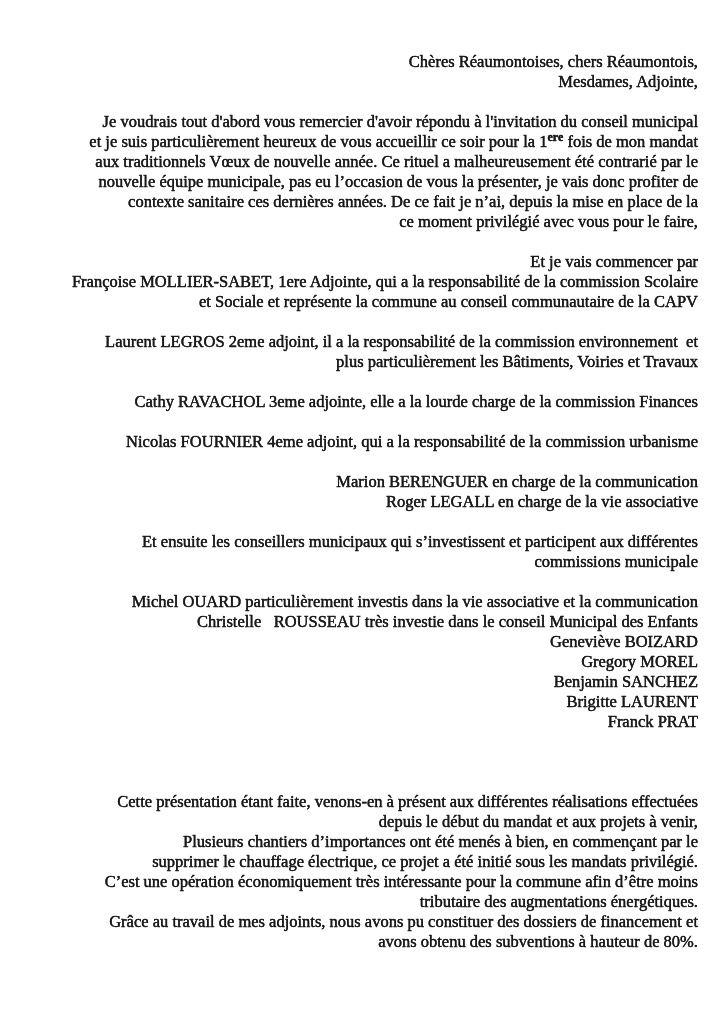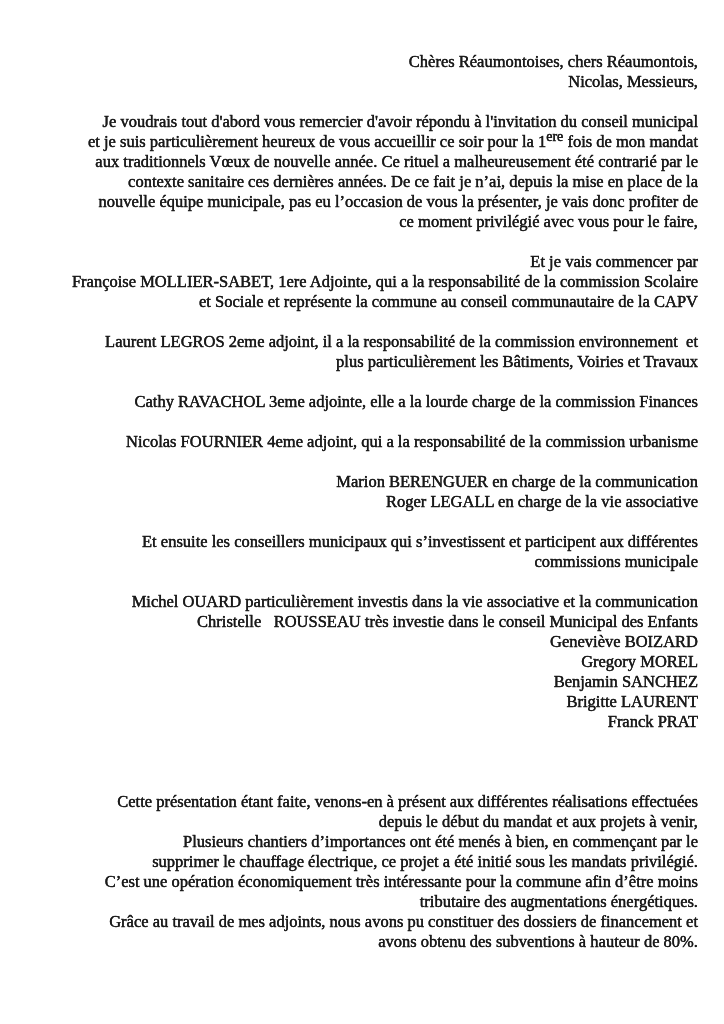--- a/index.html
+++ b/index.html
@@ -30,42 +30,42 @@
     text-align: right;
   }
   .line {
     min-height: 20px;
     white-space: pre-wrap;
   }
   .line.blank {
     
   }
   sup {
-    font-size: 14px;
+    font-size: 12px;
     line-height: 0;
     vertical-align: super;
-    font-weight: 400;
+    font-weight: 700;
   }
 </style>
 </head>
 <body>
 
 <div class="page">
   <div>
       <div class="block">
         <div class="line">Chères Réaumontoises, chers Réaumontois,</div>
-        <div class="line">Nicolas, Messieurs,</div>
+        <div class="line">Mesdames, Adjointe,</div>
       </div>
       <div class="line blank">&nbsp;</div>
       <div class="block">
         <div class="line">Je voudrais tout d'abord vous remercier d'avoir répondu à l'invitation du conseil municipal</div>
         <div class="line">et je suis particulièrement heureux de vous accueillir ce soir pour la 1<sup>ere</sup> fois de mon mandat</div>
         <div class="line">aux traditionnels Vœux de nouvelle année. Ce rituel a malheureusement été contrarié par le</div>
+        <div class="line">nouvelle équipe municipale, pas eu l’occasion de vous la présenter, je vais donc profiter de</div>
         <div class="line">contexte sanitaire ces dernières années. De ce fait je n’ai, depuis la mise en place de la</div>
-        <div class="line">nouvelle équipe municipale, pas eu l’occasion de vous la présenter, je vais donc profiter de</div>
         <div class="line">ce moment privilégié avec vous pour le faire,</div>
       </div>
       <div class="line blank">&nbsp;</div>
       <div class="block">
         <div class="line">Et je vais commencer par</div>
         <div class="line">Françoise MOLLIER-SABET, 1ere Adjointe, qui a la responsabilité de la commission Scolaire</div>
         <div class="line">et Sociale et représente la commune au conseil communautaire de la CAPV</div>
       </div>
       <div class="line blank">&nbsp;</div>
       <div class="block">

